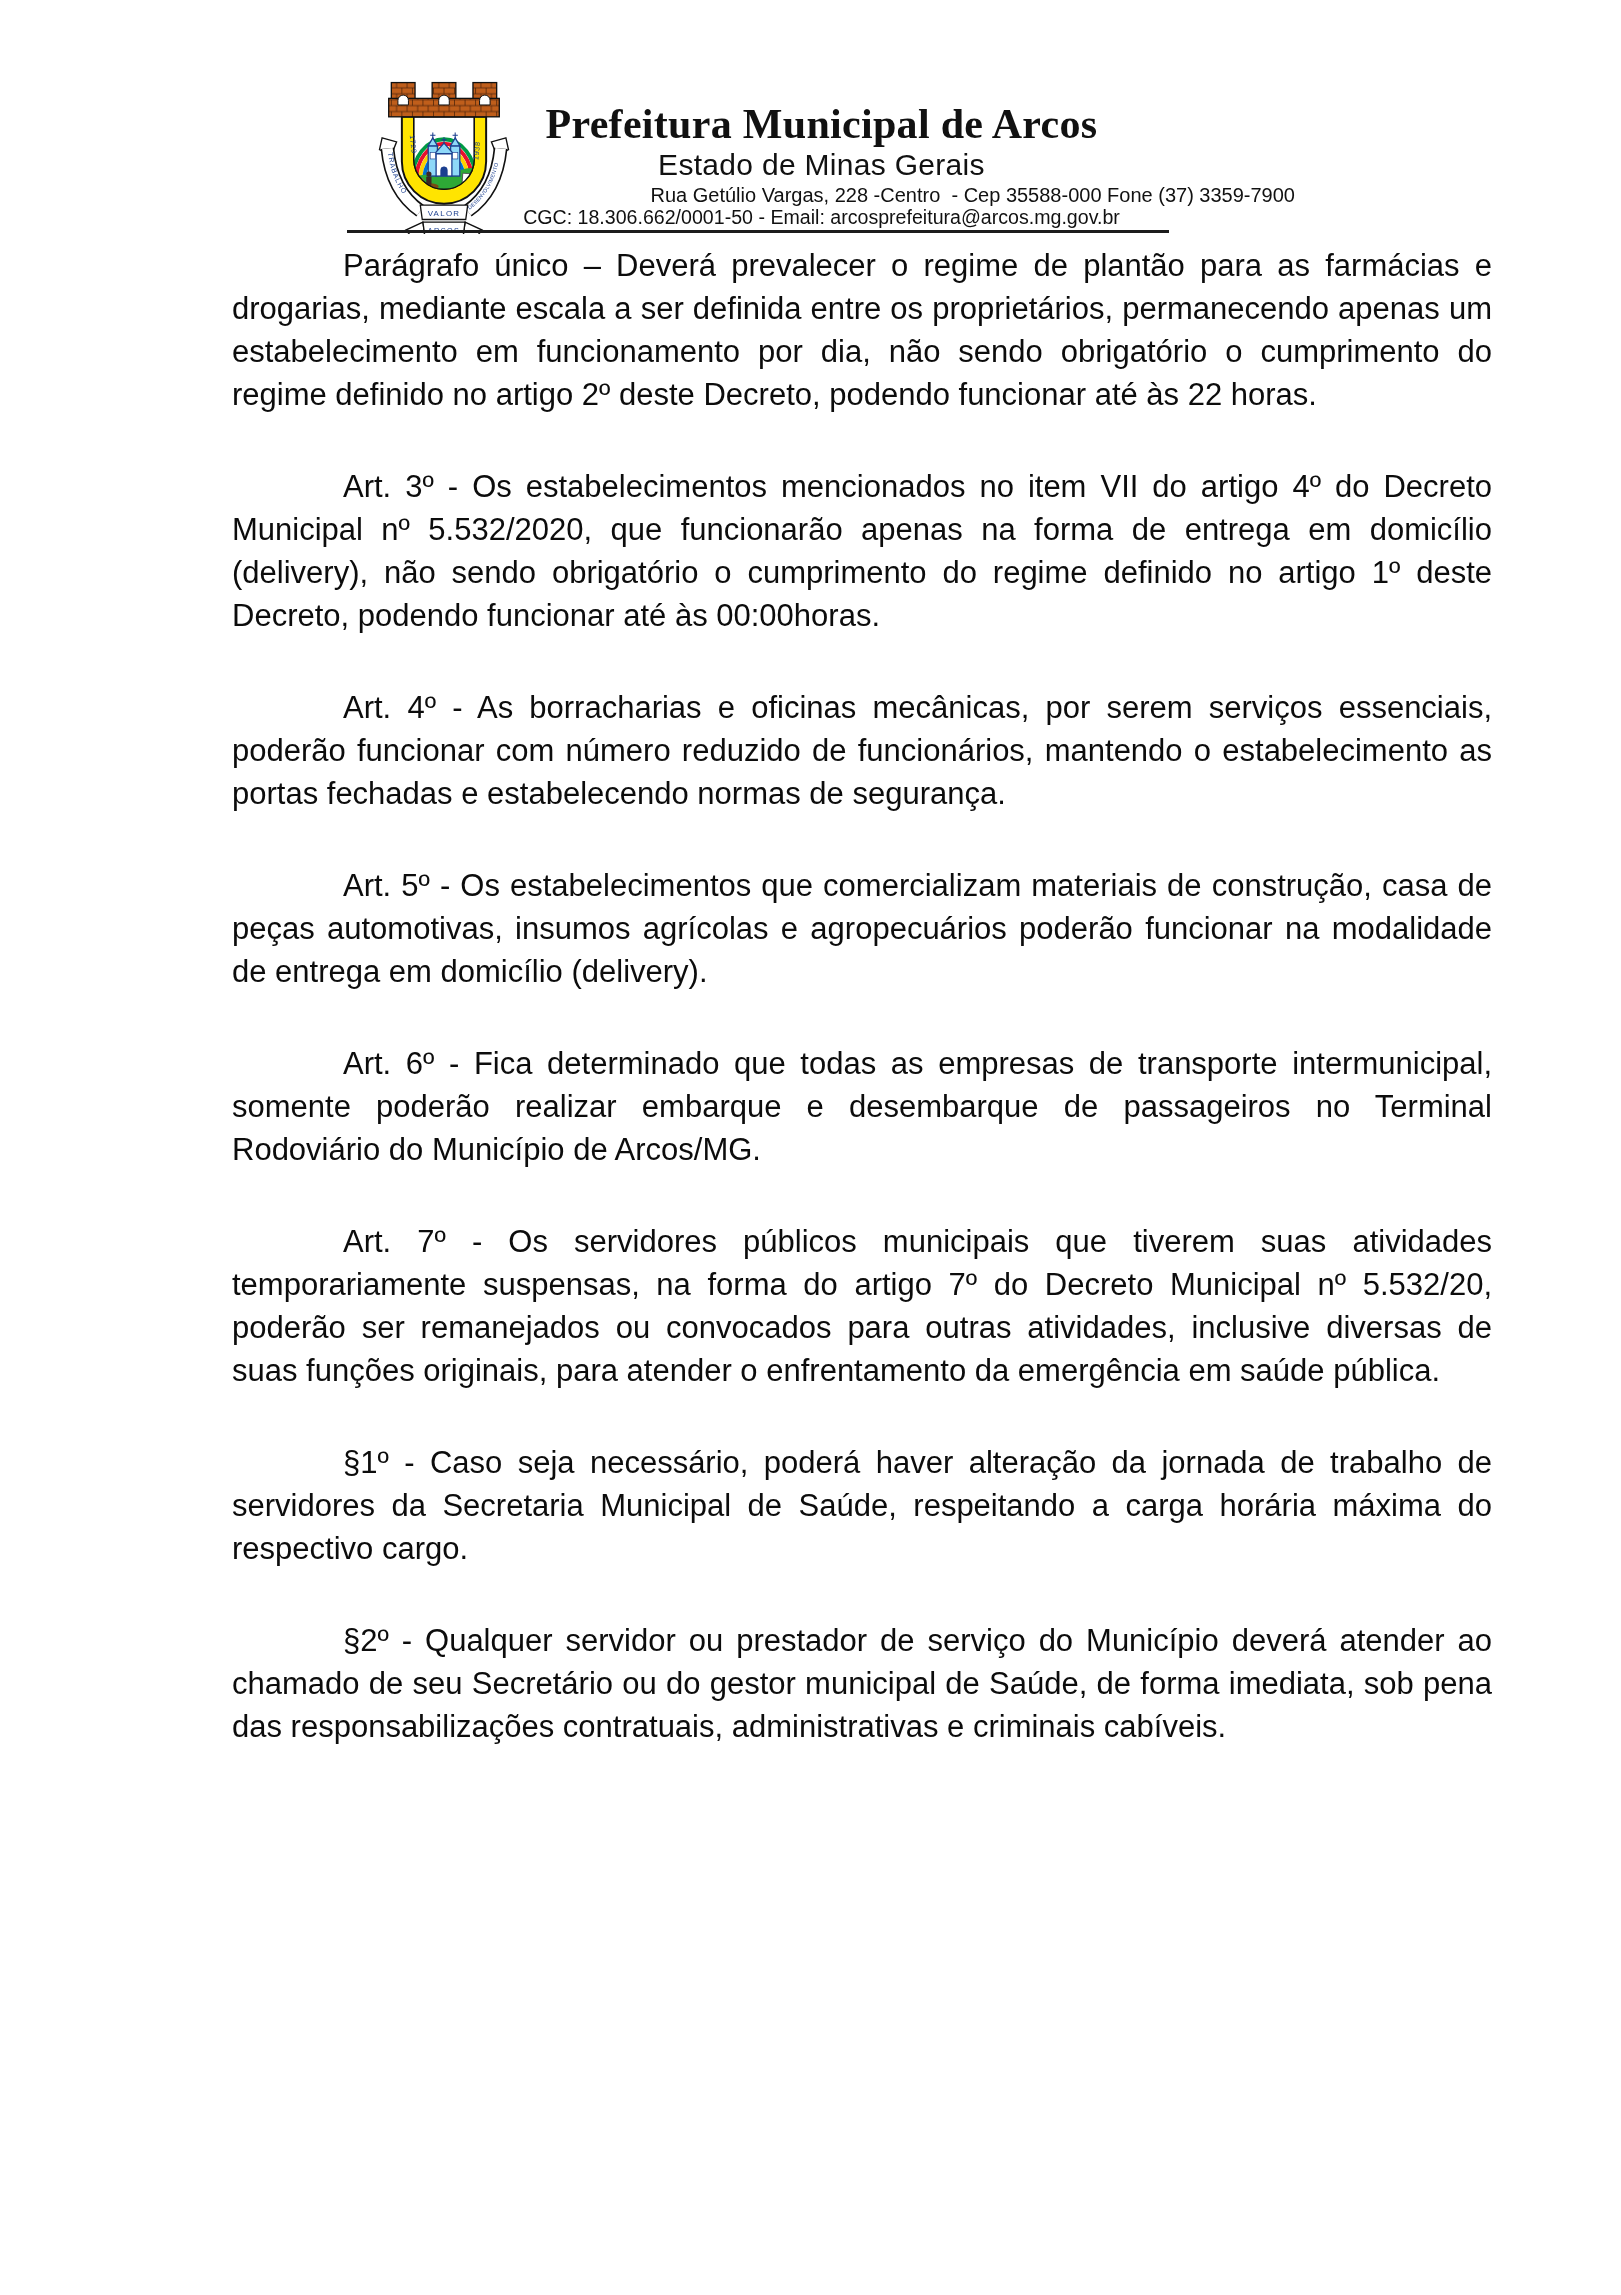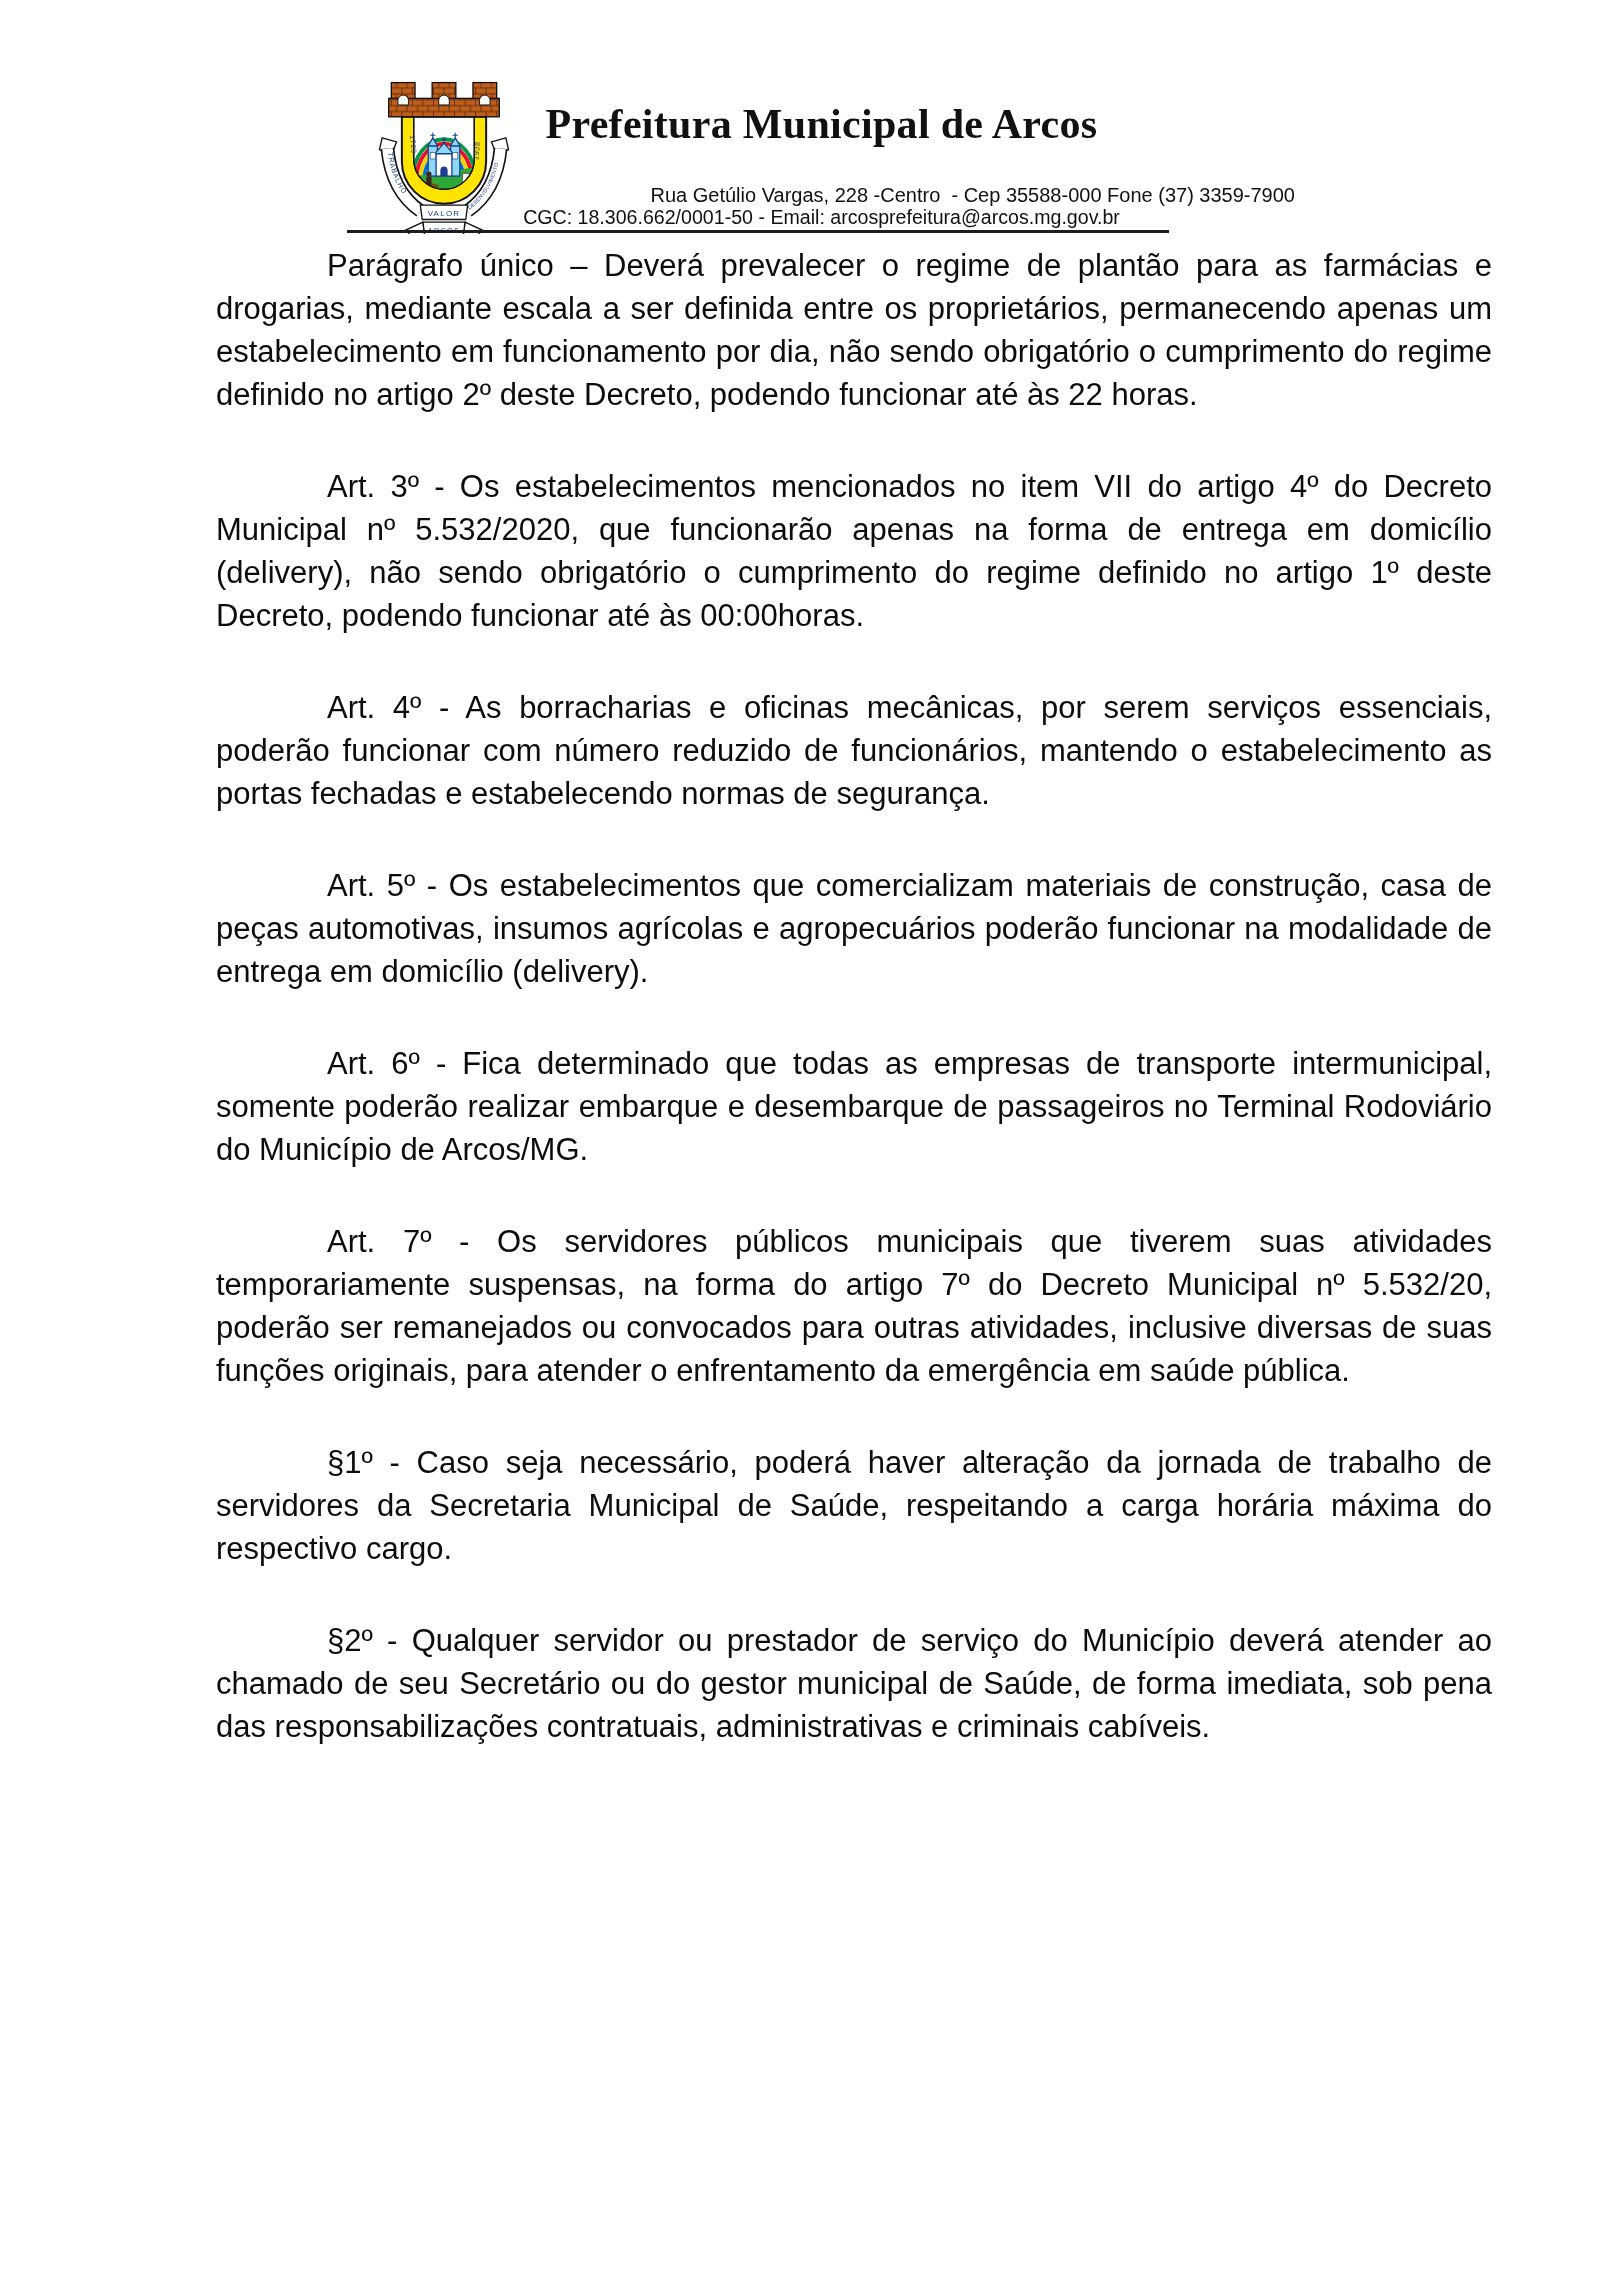--- a/index.html
+++ b/index.html
@@ -25,21 +25,21 @@
   }
   .subtitle{top:47px;font-size:30px;line-height:1;letter-spacing:0.3px;}
   .addr{top:82px;font-size:20px;line-height:1;text-align:right;}
   .addr2{top:105px;font-size:19.6px;line-height:1;}
   .rule{position:absolute;left:347px;top:230px;width:822px;height:3.3px;background:#1c1c1c;}
   
   .body-text{
     position:absolute;left:216px;top:244px;width:1276px;
   }
   .par{
-    margin:0 0 49px 0;
+    margin:0 0 49px 16px;
     font-size:31px;line-height:43px;
     text-align:justify;
     text-indent:111px;
     color:#0c0c0c;
     hyphens:none;
   }
   .par .it{font-style:italic;}
 </style>
 </head>
 <body>
@@ -135,20 +135,21 @@
       <g>
         <path d="M88,222 L62,234 L74,248 L91,244 Z" fill="#ffffff" stroke="#111" stroke-width="2"></path>
         <path d="M152,222 L178,234 L166,248 L149,244 Z" fill="#ffffff" stroke="#111" stroke-width="2"></path>
         <path d="M88,222 L152,222 L149,244 L91,244 Z" fill="#ffffff" stroke="#111" stroke-width="2"></path>
         <text x="120" y="238" text-anchor="middle" font-size="11" fill="#1B3F8F" letter-spacing="2">ARCOS</text>
       </g>
     </svg>
 
     <div class="ht">
       <div class="title">Prefeitura Municipal de Arcos</div>
+      <div class="subtitle">Estado de Minas Gerais</div>
       <div class="addr">Rua Getúlio Vargas, 228 -Centro  - Cep 35588-000 Fone (37) 3359-7900</div>
       <div class="addr2">CGC: 18.306.662/0001-50 - Email: arcosprefeitura@arcos.mg.gov.br</div>
     </div>
 
     <div class="rule"></div>
   </header>
 
   <main class="body-text">
       <p class="par"><span>Parágrafo único – Deverá prevalecer o regime de plantão para as farmácias e drogarias, mediante escala a ser definida entre os proprietários, permanecendo apenas um estabelecimento em funcionamento por dia, não sendo obrigatório o cumprimento do regime definido no artigo 2º deste Decreto, podendo funcionar até às 22 horas.</span></p>
       <p class="par"><span>Art. 3º - Os estabelecimentos mencionados no item VII do artigo 4º do Decreto Municipal nº 5.532/2020, que funcionarão apenas na forma de entrega em domicílio (delivery), não sendo obrigatório o cumprimento do regime definido no artigo 1º deste Decreto, podendo funcionar até às 00:00horas.</span></p>

